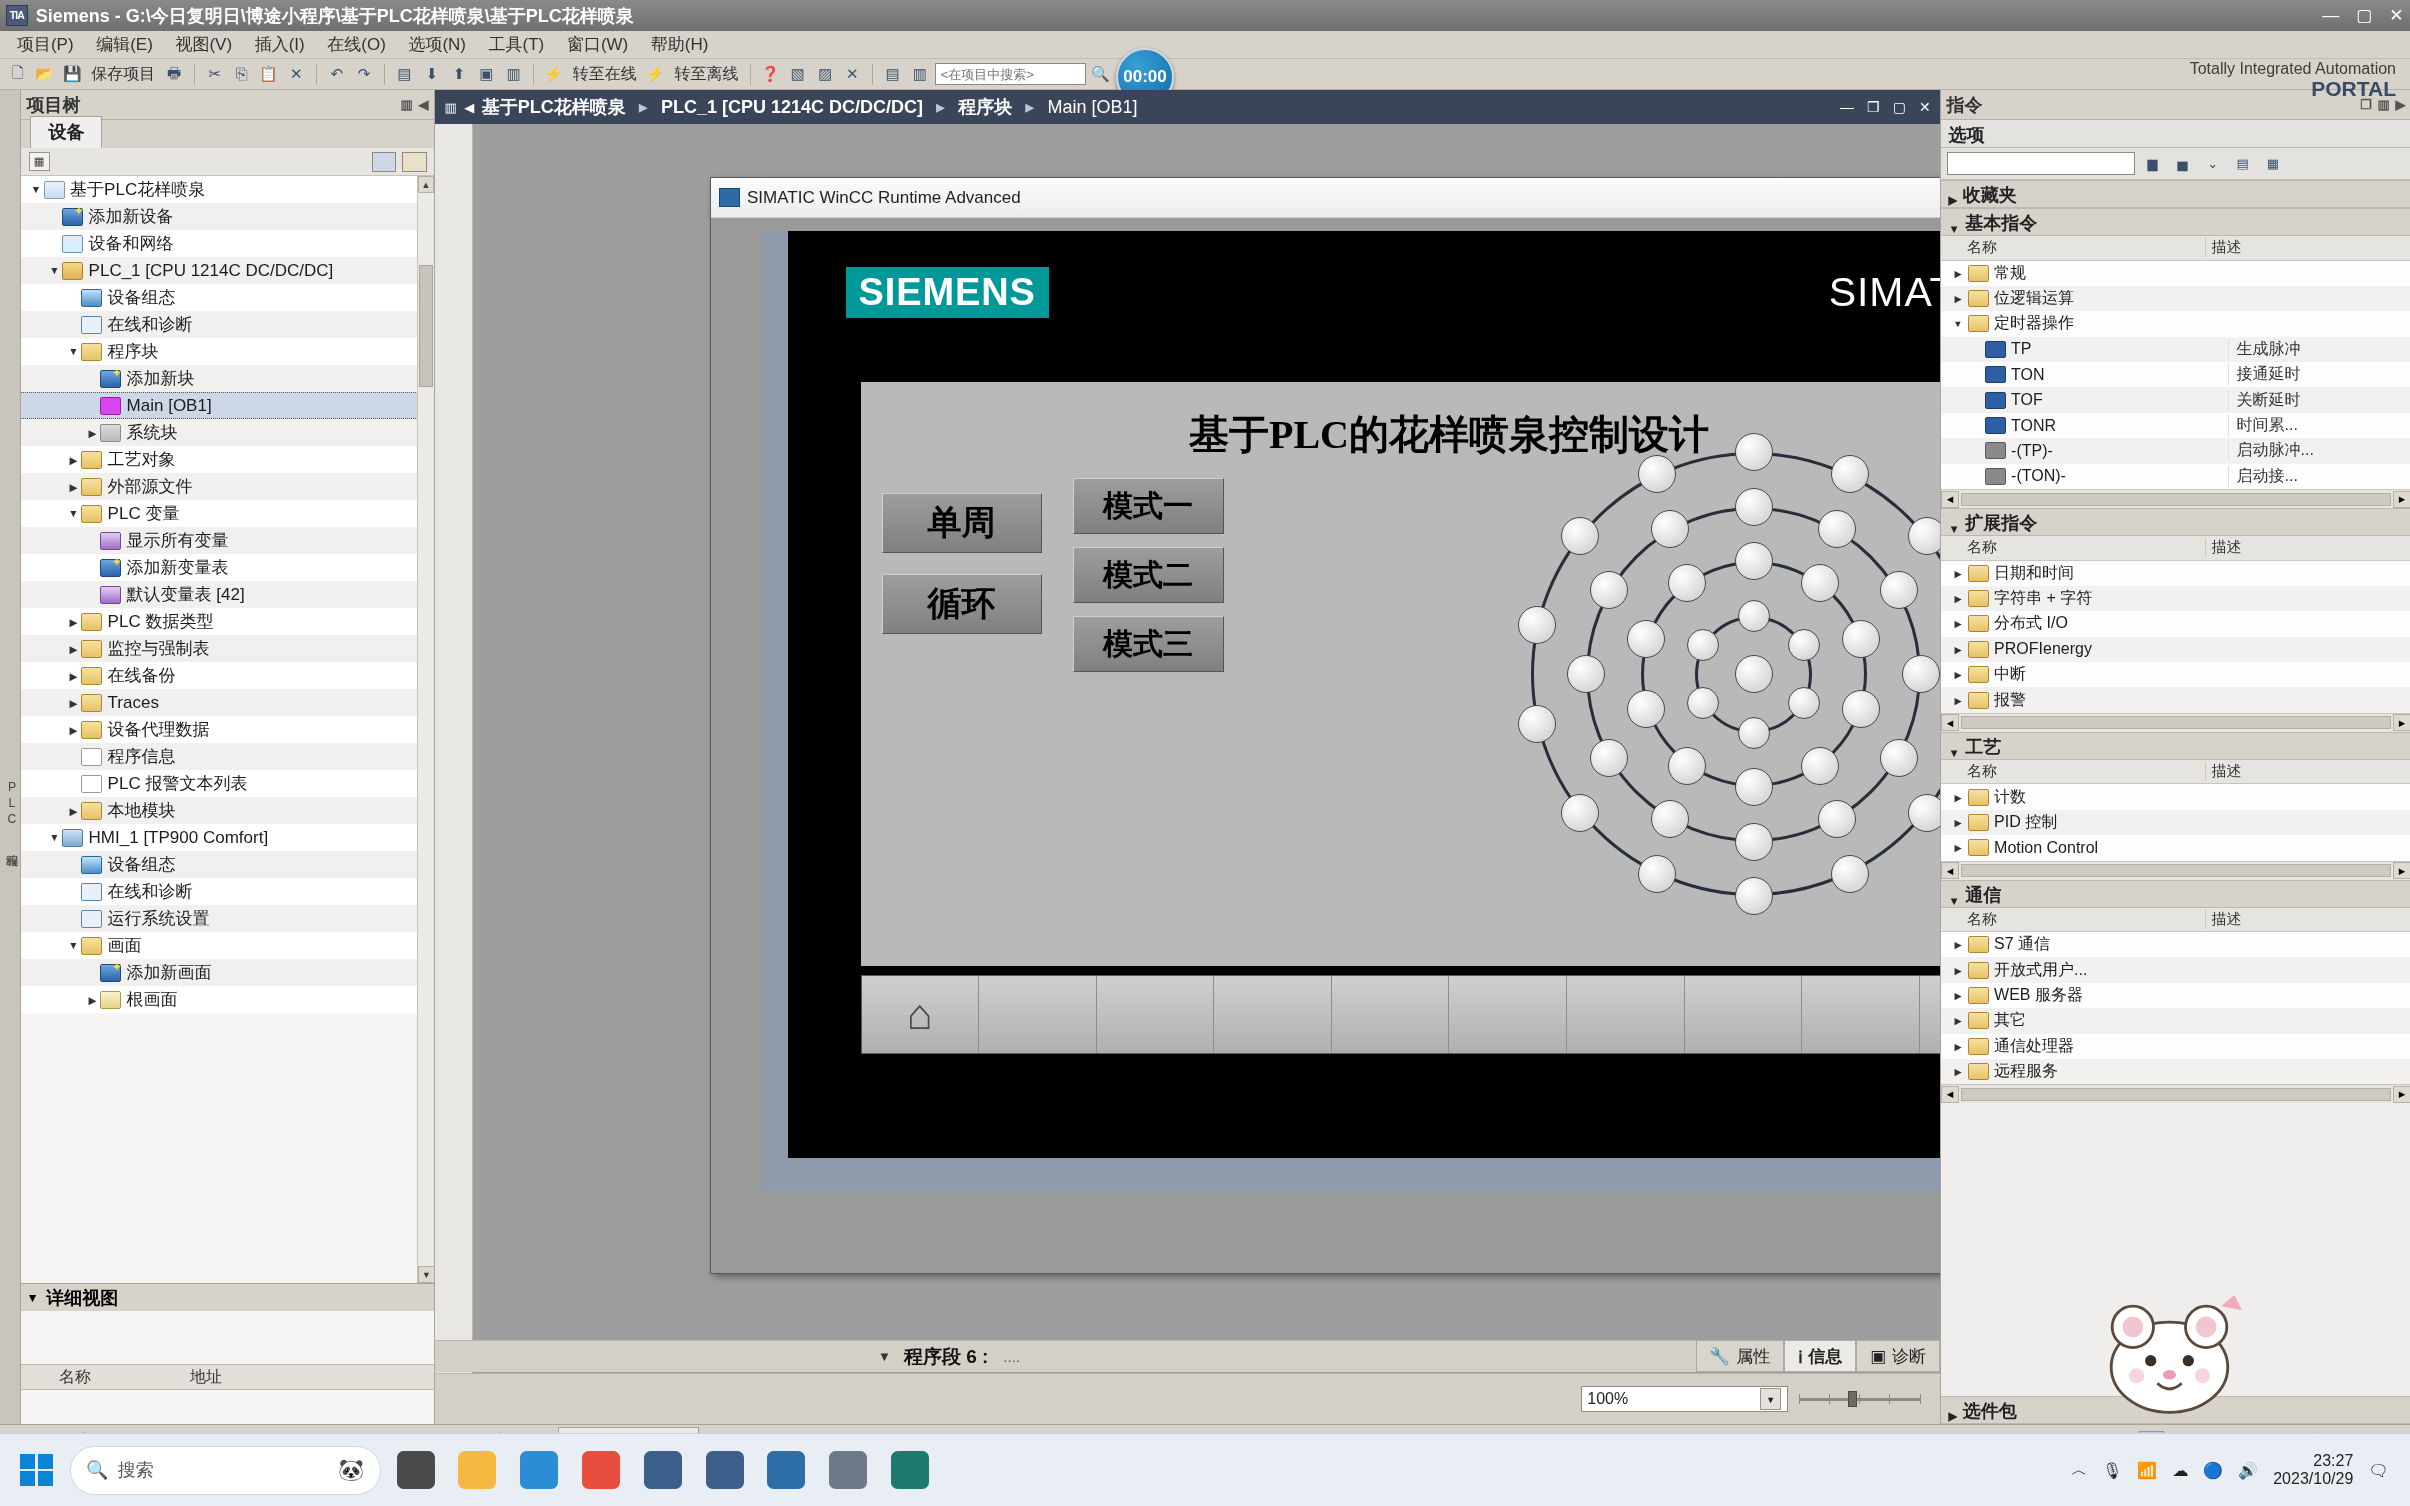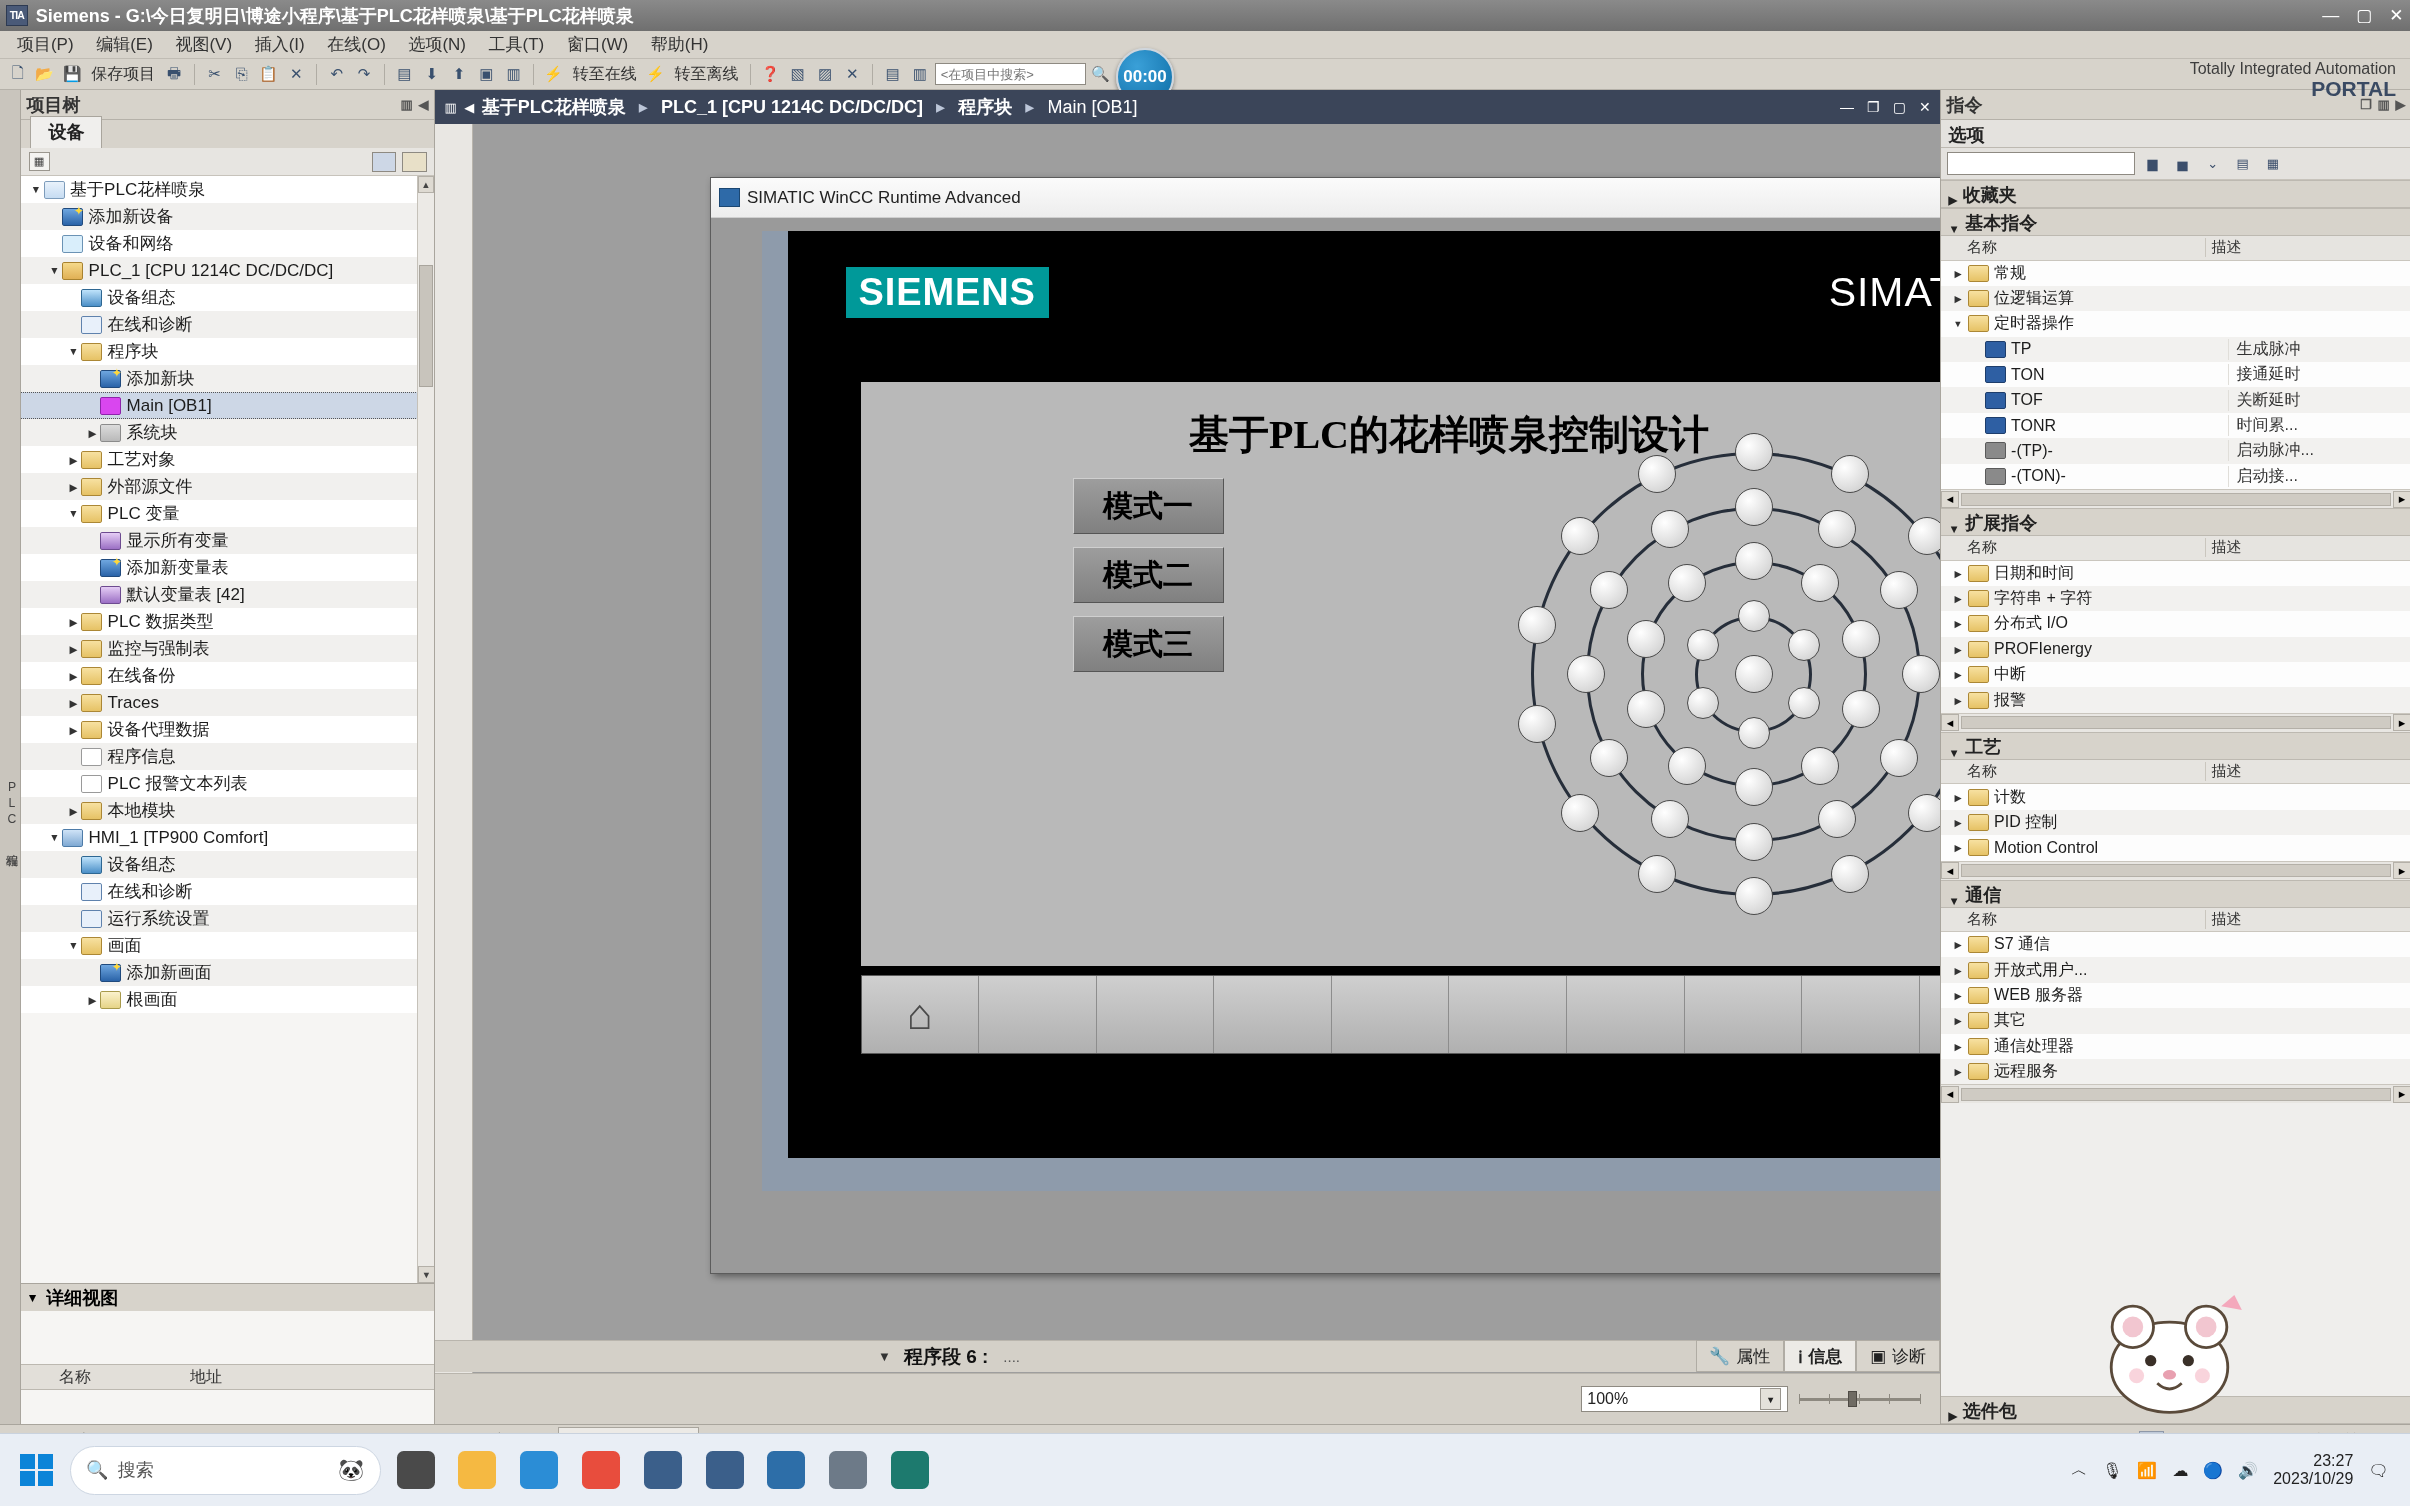--- a/index.html
+++ b/index.html
@@ -609,20 +609,24 @@
 
               <div class="hmi-header">
                 <div class="siemens-logo">SIEMENS</div>
                 <div class="simatic-hmi">SIMATIC HMI</div>
               </div>
 
               <div class="hmi-page">
 
                 <div class="hmi-title">基于PLC的花样喷泉控制设计</div>
 
+                <div class="grp-left">
+                  <div class="btn3d">单周</div>
+                  <div class="btn3d">循环</div>
+                </div>
 
                 <div class="grp-mid">
                   <div class="btn3d">模式一</div>
                   <div class="btn3d">模式二</div>
                   <div class="btn3d">模式三</div>
                 </div>
 
 
                 <div class="fountain" id="fountain">
                     <div class="ring" style="left: 205px; top: 196px; width: 117px; height: 117px;"></div>

